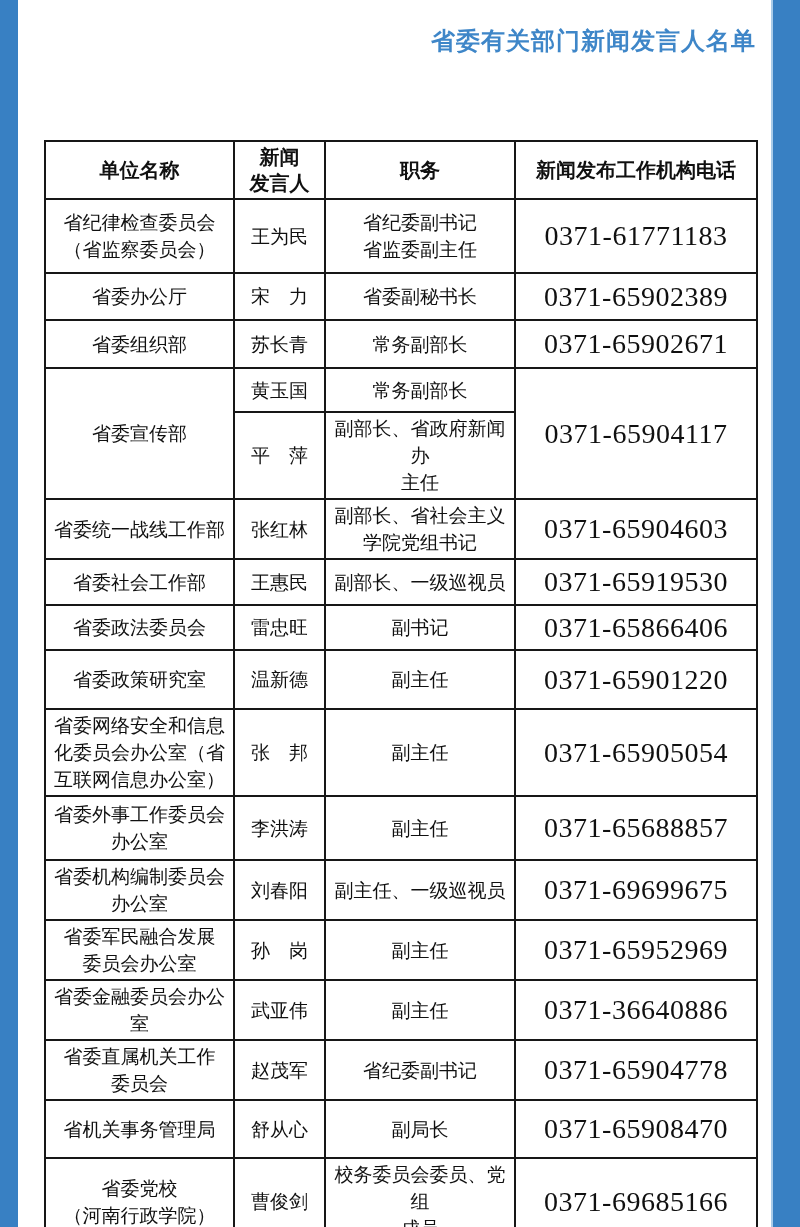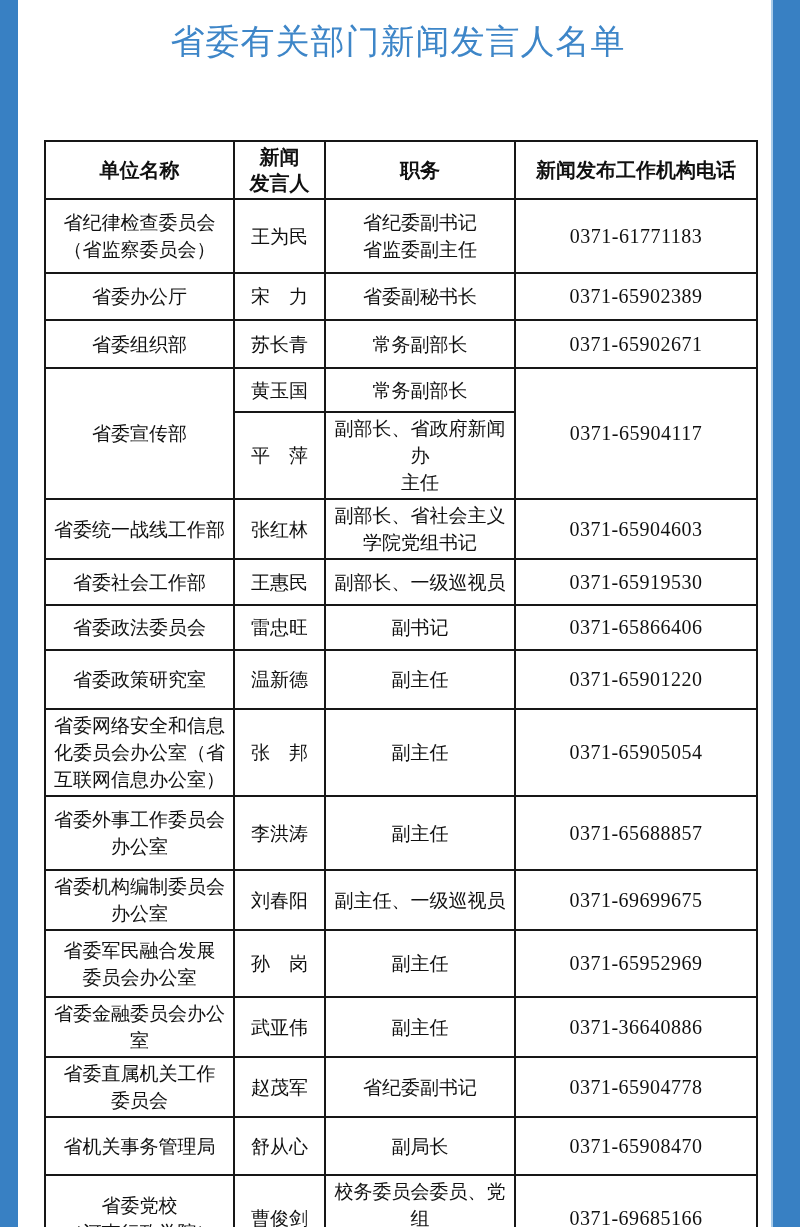--- a/index.html
+++ b/index.html
@@ -19,24 +19,24 @@
     background: #3880c3;
   }
   .side-strip.left  { left: 0;  width: 18px; }
   .side-strip.right { right: 0; width: 29px; border-left: 2px solid #a8cbe9; }
 
   .title-block {
     position: absolute;
     top: 20px;
     left: 40px;
     width: 716px;
-    text-align: center;
+    text-align: right;
     color: #3e86c8;
-    font-weight: normal;
-    font-size: 34px;
+    font-weight: bold;
+    font-size: 24px;
     line-height: 42px;
     letter-spacing: 1px;
   }
 
   table.roster {
     position: absolute;
     left: 44px;
     top: 140px;
     width: 712px;
     border-collapse: collapse;
@@ -62,21 +62,21 @@
     white-space: pre-line;
   }
   .cell-unit, .cell-name, .cell-pos {
     font-family: "DejaVu Serif", "Liberation Serif", serif;
     font-size: 19px;
     line-height: 27px;
     white-space: pre-line;
   }
   .cell-phone {
     font-family: "Liberation Serif", serif;
-    font-size: 20px;
+    font-size: 28px;
     letter-spacing: 0.5px;
   }
 </style>
 </head>
 <body>
 
 <div class="side-strip left"></div>
 <div class="side-strip right"></div>
 
 <div class="title-block">
@@ -165,37 +165,37 @@
 
   <tr style="height:84px">
     <td class="cell-unit">省委网络安全和信息
 化委员会办公室（省
 互联网信息办公室）</td>
     <td class="cell-name">张　邦</td>
     <td class="cell-pos">副主任</td>
     <td class="cell-phone">0371-65905054</td>
   </tr>
 
-  <tr style="height:74px">
+  <tr style="height:64px">
     <td class="cell-unit">省委外事工作委员会
 办公室</td>
     <td class="cell-name">李洪涛</td>
     <td class="cell-pos">副主任</td>
     <td class="cell-phone">0371-65688857</td>
   </tr>
 
   <tr style="height:58px">
     <td class="cell-unit">省委机构编制委员会
 办公室</td>
     <td class="cell-name">刘春阳</td>
     <td class="cell-pos">副主任、一级巡视员</td>
     <td class="cell-phone">0371-69699675</td>
   </tr>
 
-  <tr style="height:67px">
+  <tr style="height:60px">
     <td class="cell-unit">省委军民融合发展
 委员会办公室</td>
     <td class="cell-name">孙　岗</td>
     <td class="cell-pos">副主任</td>
     <td class="cell-phone">0371-65952969</td>
   </tr>
 
   <tr style="height:45px">
     <td class="cell-unit">省委金融委员会办公室</td>
     <td class="cell-name">武亚伟</td>

